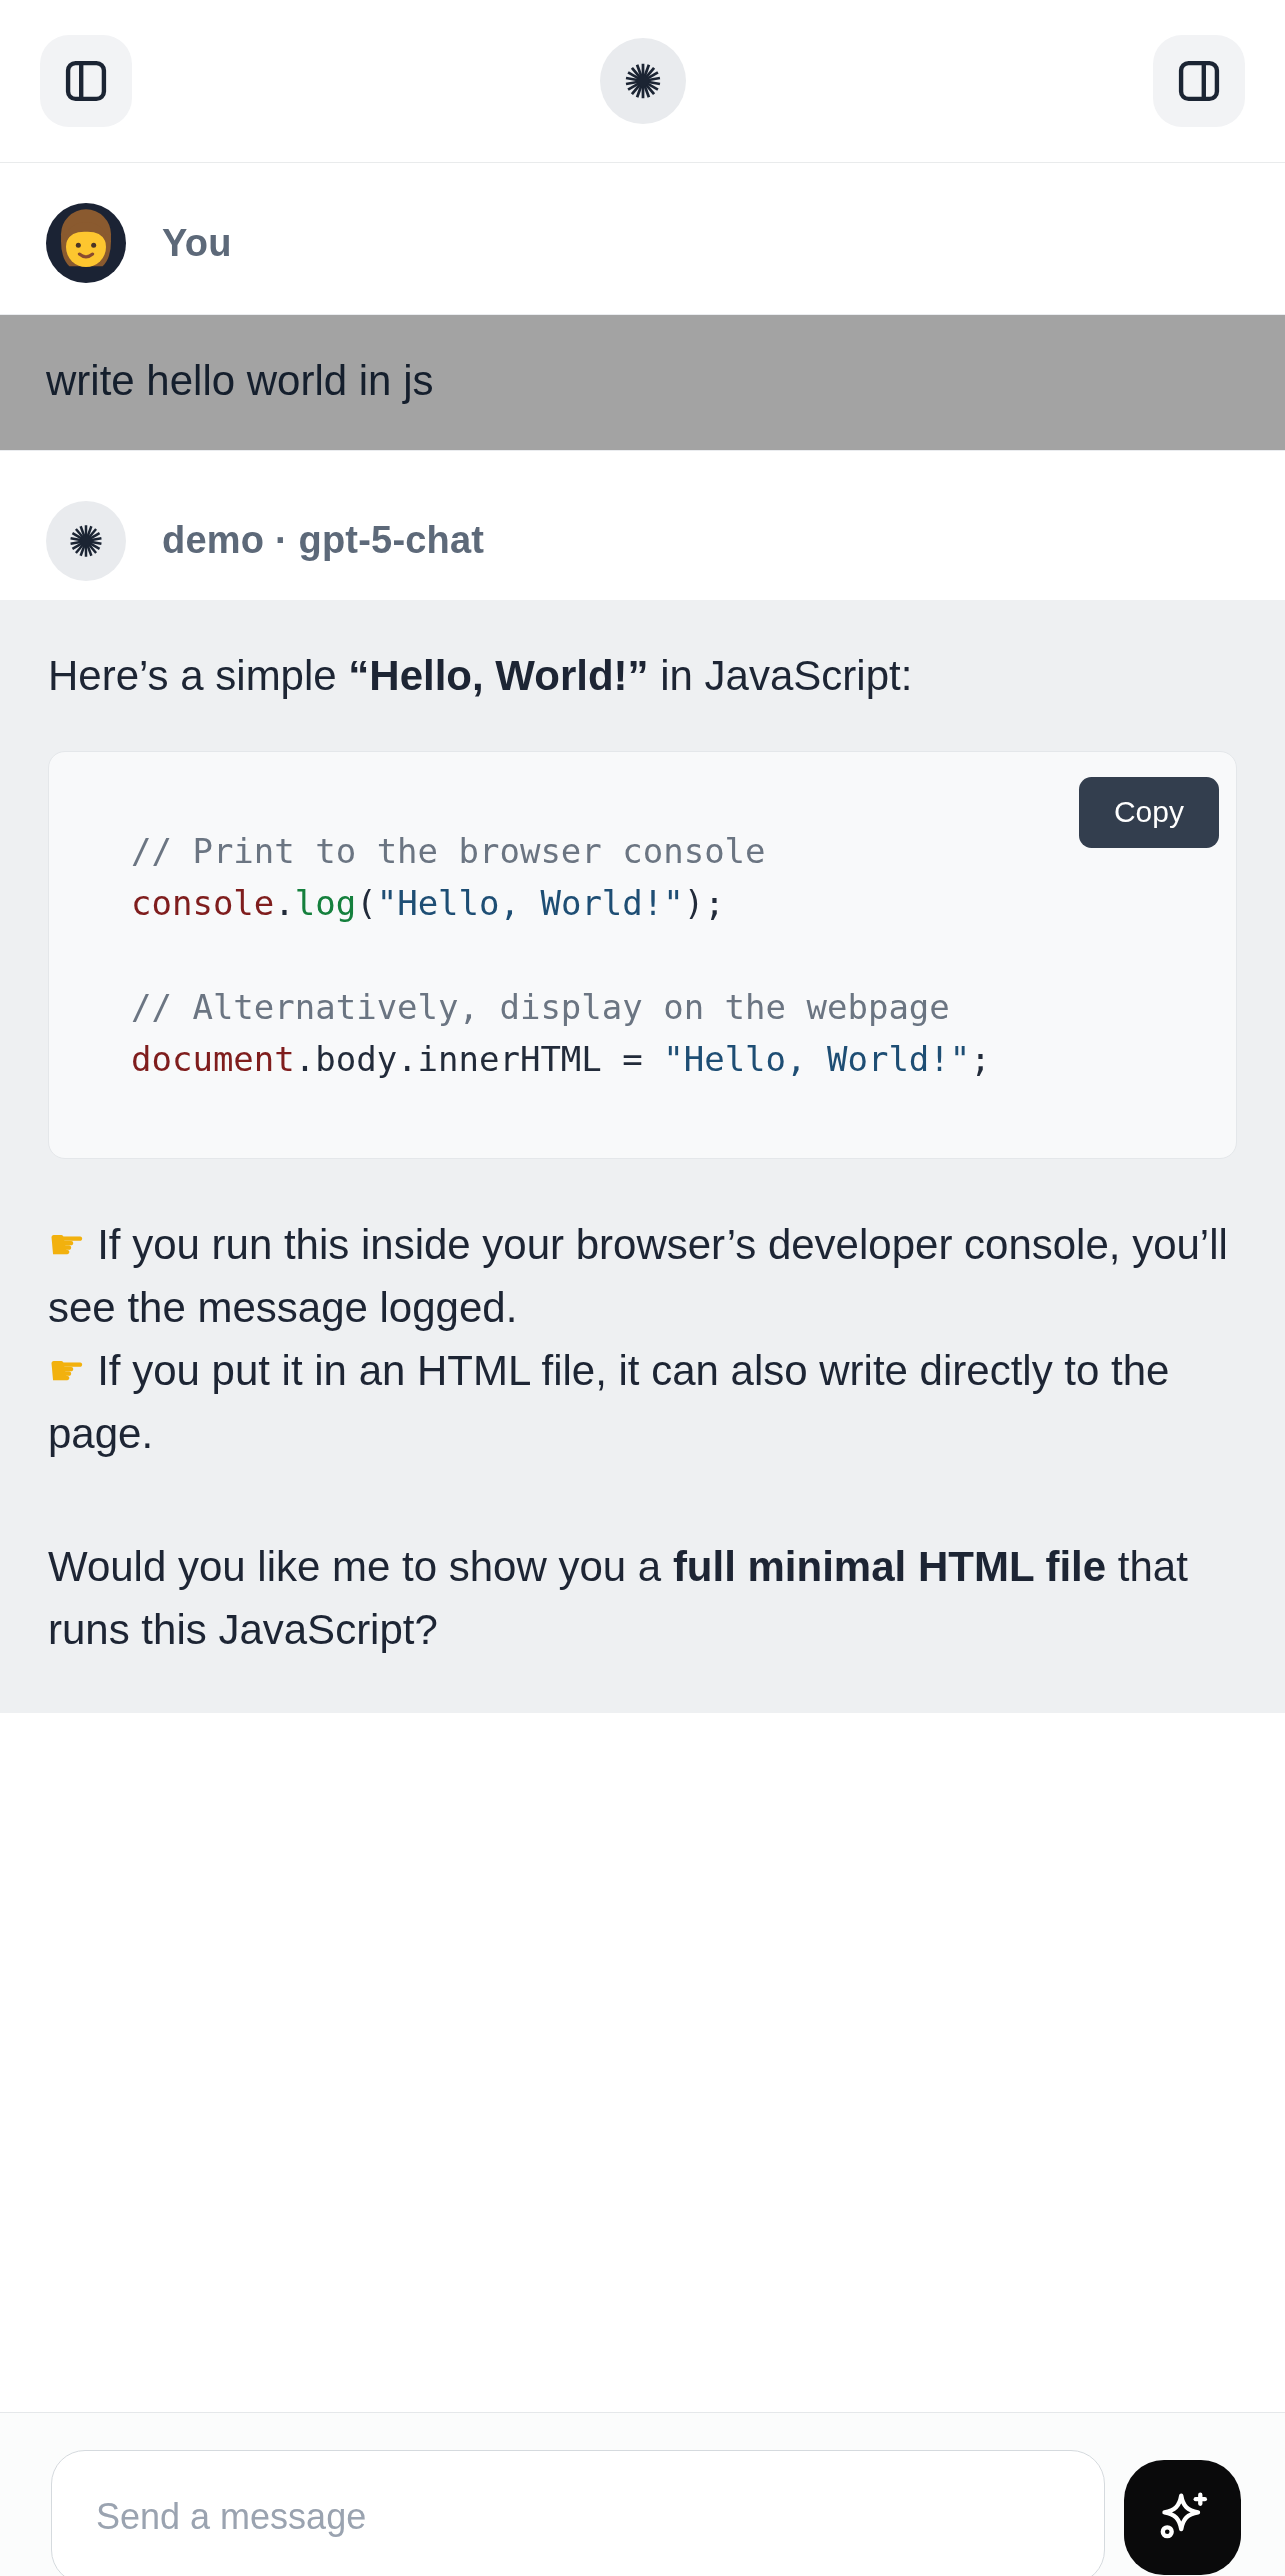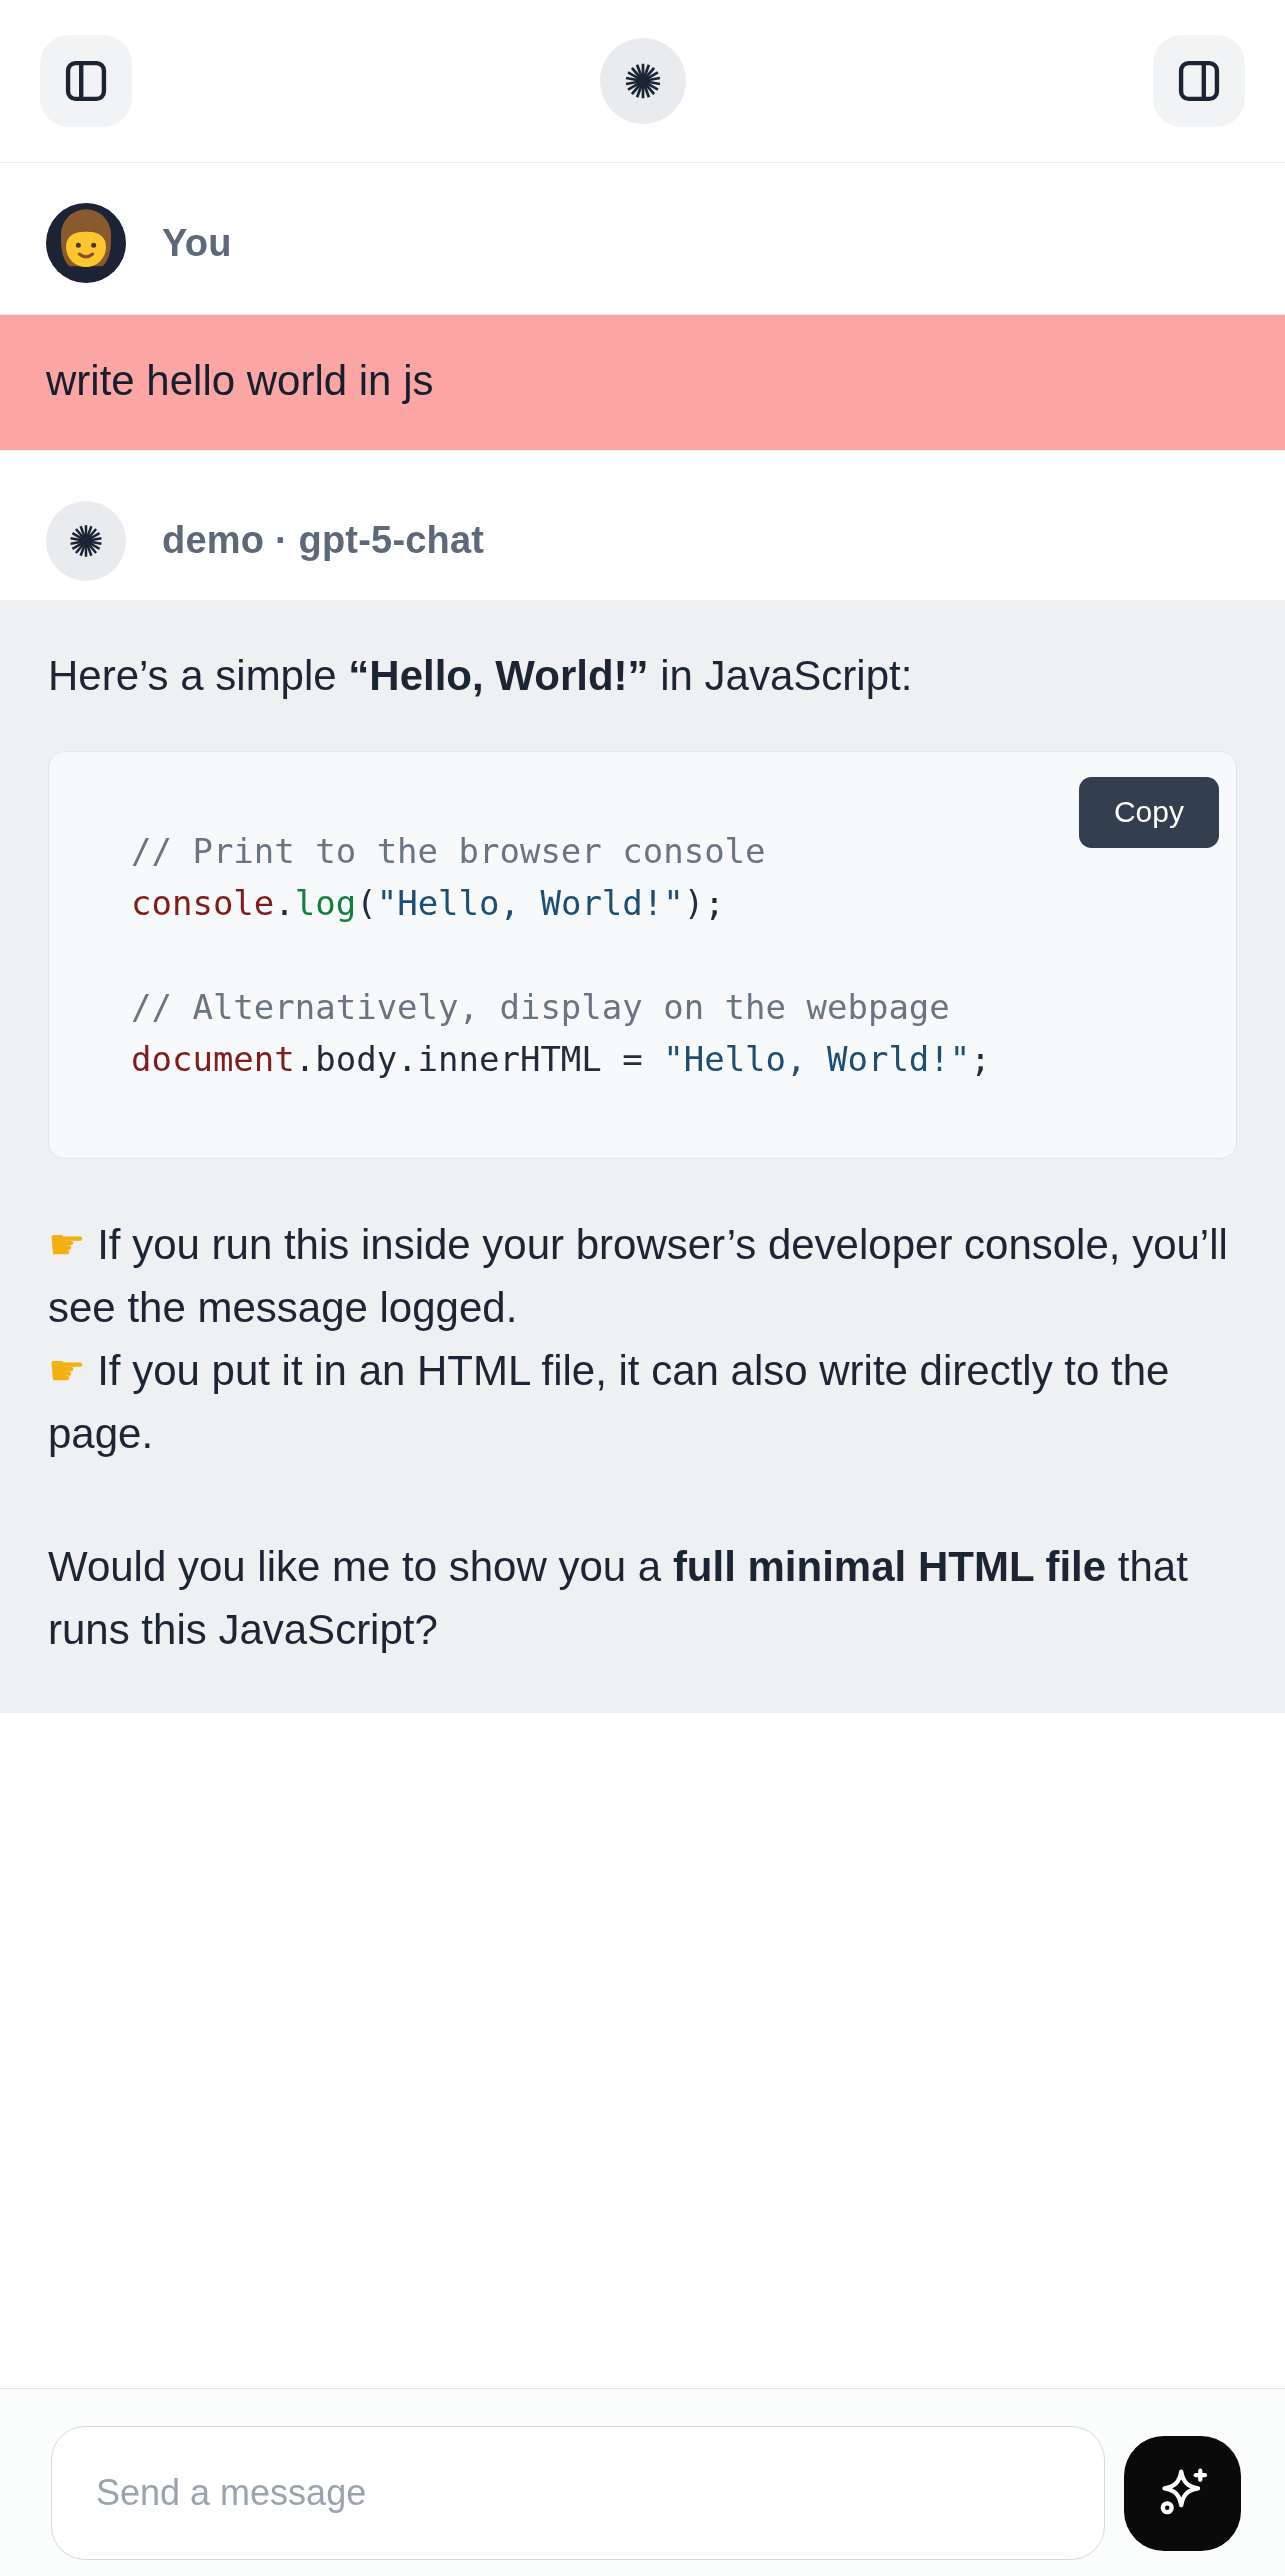--- a/index.html
+++ b/index.html
@@ -31,21 +31,21 @@
   .avatar {
     width:80px; height:80px; border-radius:50%;
     display:flex; align-items:center; justify-content:center; overflow:hidden; flex:0 0 auto;
   }
   .avatar-user { background:#1b2334; }
   .avatar-assistant { background:#e9ebee; }
   .sender-label { font-size:38px; font-weight:600; color:#5d6979; letter-spacing:0.2px; }
 
   
   .user-block {
-    margin-top:31px; background:#fca5a5;
+    margin-top:31px; background:#a3a3a3;
     border-top:1px solid #eaecef; border-bottom:1px solid #eaecef;
     padding:40px 46px 42px; font-size:42px; line-height:1.25; color:#151f2d;
   }
 
   
   .assistant-block {
     margin-top:19px; background:#eef0f2;
     padding:44px 48px 52px; font-size:42px; line-height:63px; color:#1d2534;
   }
   .seg-bold { font-weight:700; }
@@ -73,21 +73,21 @@
 
   .tips-para { margin-top:54px; }
   .tip-line { }
   .hand-glyph {
     color:#f2b10e; font-family:"DejaVu Sans", sans-serif; margin-right:11.5px;
   }
   .closing-para { margin-top:70px; }
 
   
   .composer {
-    position:absolute; left:0; bottom:0; width:1285px; height:188px;
+    position:absolute; left:0; bottom:0; width:1285px; height:164px;
     background:#fbfcfc; border-top:1px solid #e5e8ea;
   }
   .message-input {
     position:absolute; left:51px; top:37px; width:1054px; height:134px;
     border:1.9px solid #d5dade; border-radius:34px; background:#ffffff;
     padding:0 44px; font-size:36px; font-family:"Liberation Sans",sans-serif; color:#1d2534;
     outline:none;
   }
   .message-input::placeholder { color:#9aa3b0; }
   .send-btn {

